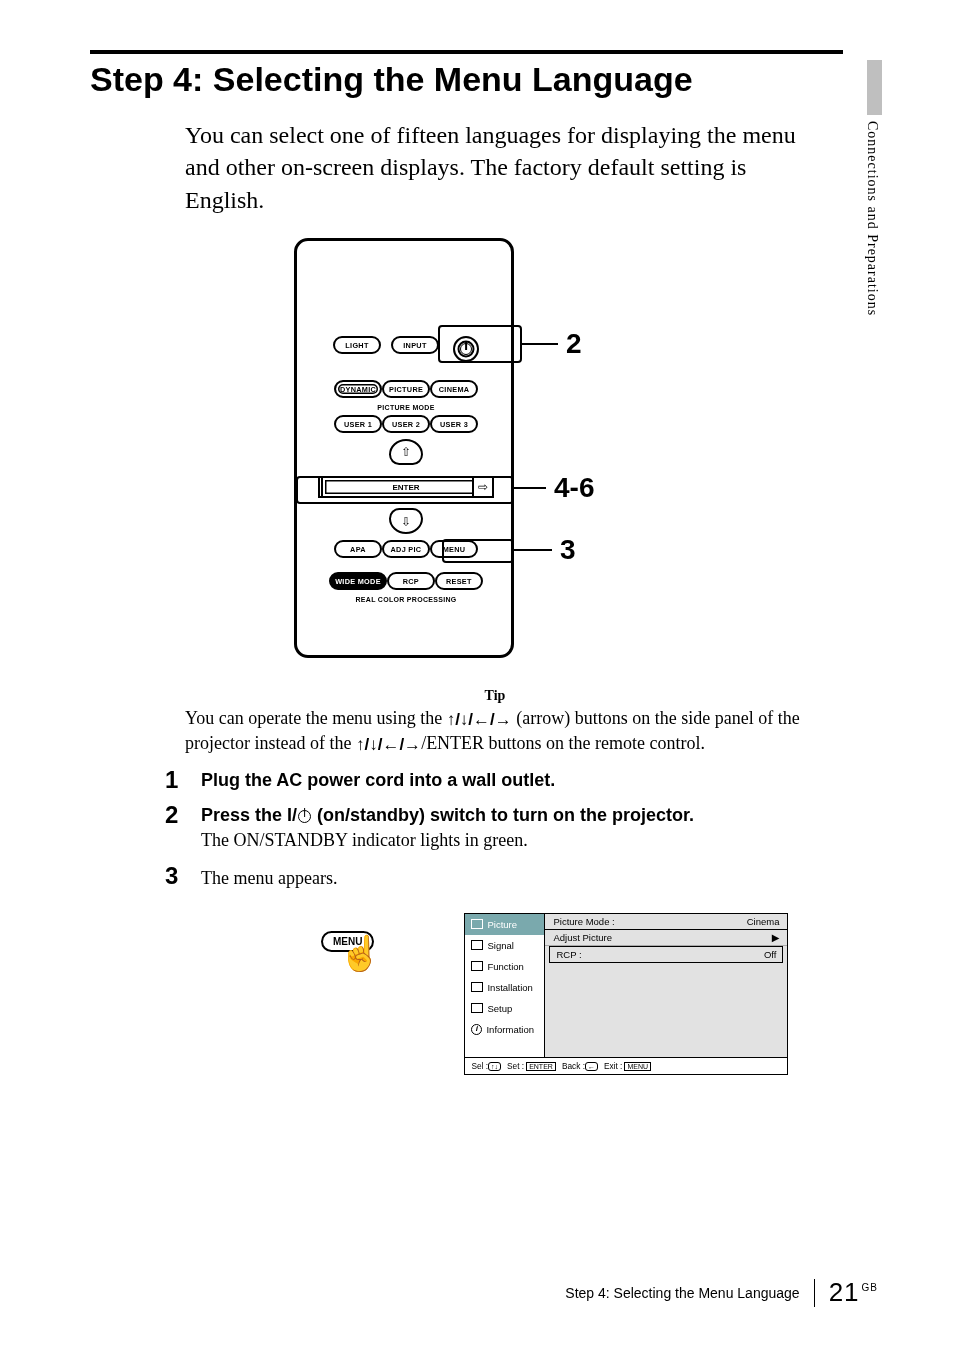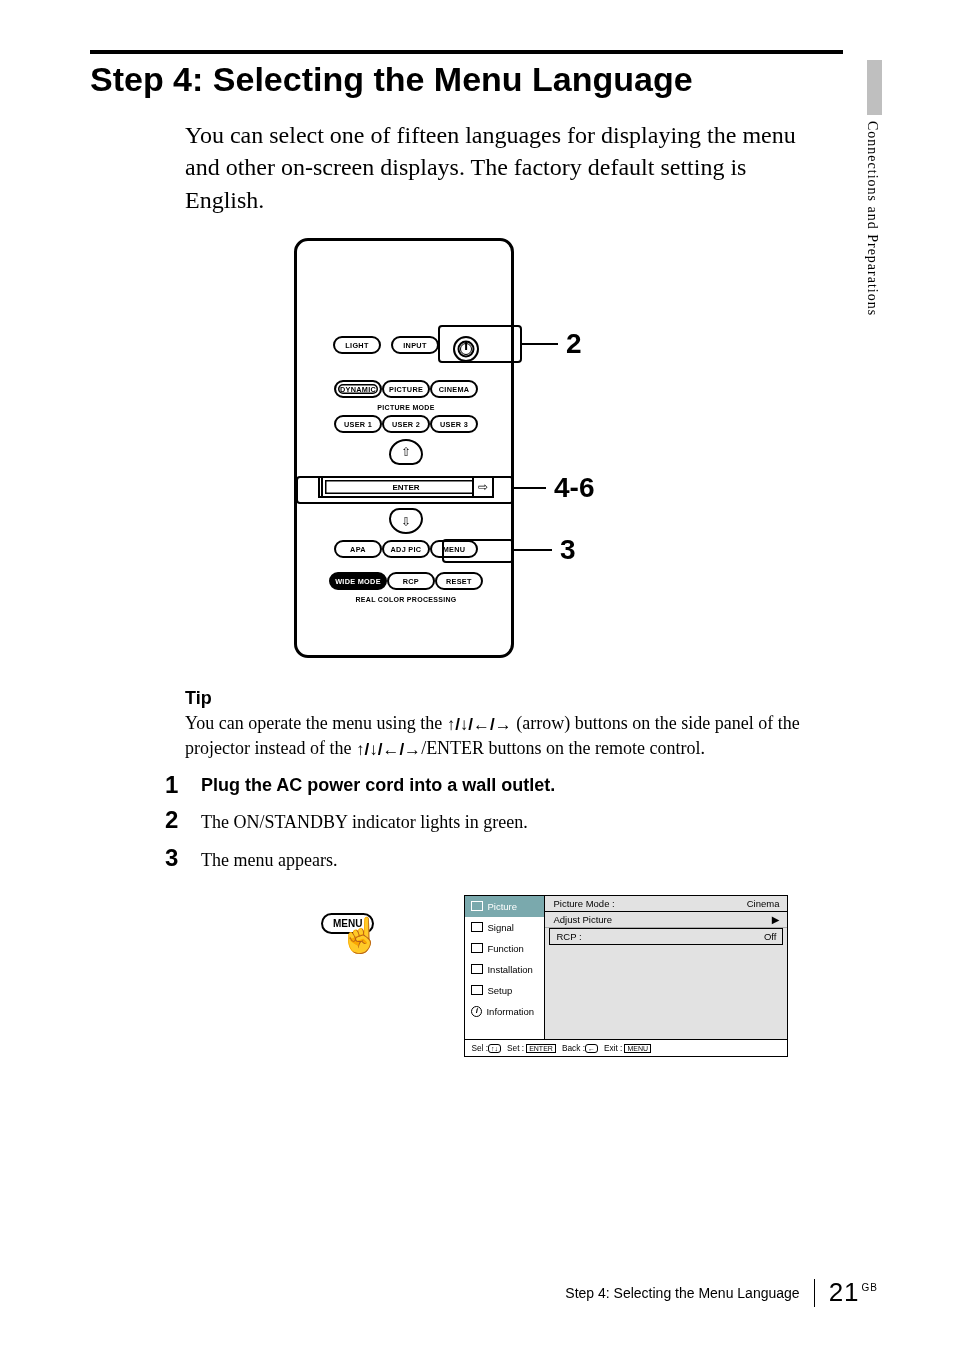--- a/index.html
+++ b/index.html
@@ -175,24 +175,25 @@
   .c2 .t { margin-left: 44px;}
   .c46 { top: 234px; left: 240px; }
   .c46 .line { left:0; width:32px; }
   .c46 .t { margin-left: 40px;}
   .c3 { top: 296px; left: 240px; }
   .c3 .line { left:0; width:38px; }
   .c3 .t { margin-left: 46px;}
 
   
   .tip-h {
-    font-family: Liberation Sans, sans-serif;
+    font-family: Liberation Serif, serif;
     font-weight:700;
-    font-size: 18px;
+    font-size: 14px;
     margin-bottom: 2px;
+    text-align: center;
   }
   .tipbody {
     font-size: 18px;
     line-height:1.35;
     margin-bottom: 14px;
   }
   .inline-arrow {
     font-family: Arial, sans-serif;
     font-weight:900;
     font-size:17px;
@@ -389,20 +390,25 @@
   <div class="tip-h">Tip</div>
   <p class="tipbody">
     <span>You can operate the menu using the </span><span class="inline-arrow">↑/↓/←/→</span><span> (arrow) buttons on the side panel of the projector instead of the </span><span class="inline-arrow">↑/↓/←/→</span><span>/ENTER buttons on the remote control.</span>
   </p>
 
   <ol class="steps">
     <li>
       <div class="stephead">Plug the AC power cord into a wall outlet.</div>
     </li>
     <li>
+      <div class="stephead">
+        <span>Press the I/</span><span class="pw">
+            <span></span>
+          </span><span> (on/standby) switch to turn on the projector.</span>
+      </div>
       <div class="stepbody">The ON/STANDBY indicator lights in green.</div>
     </li>
     <li>
       <div class="stepbody">The menu appears.</div>
 
       <div class="step3fig">
         <div class="menubtn">
           <span class="mp">MENU</span>
           <span class="hand">☝</span>
         </div>

